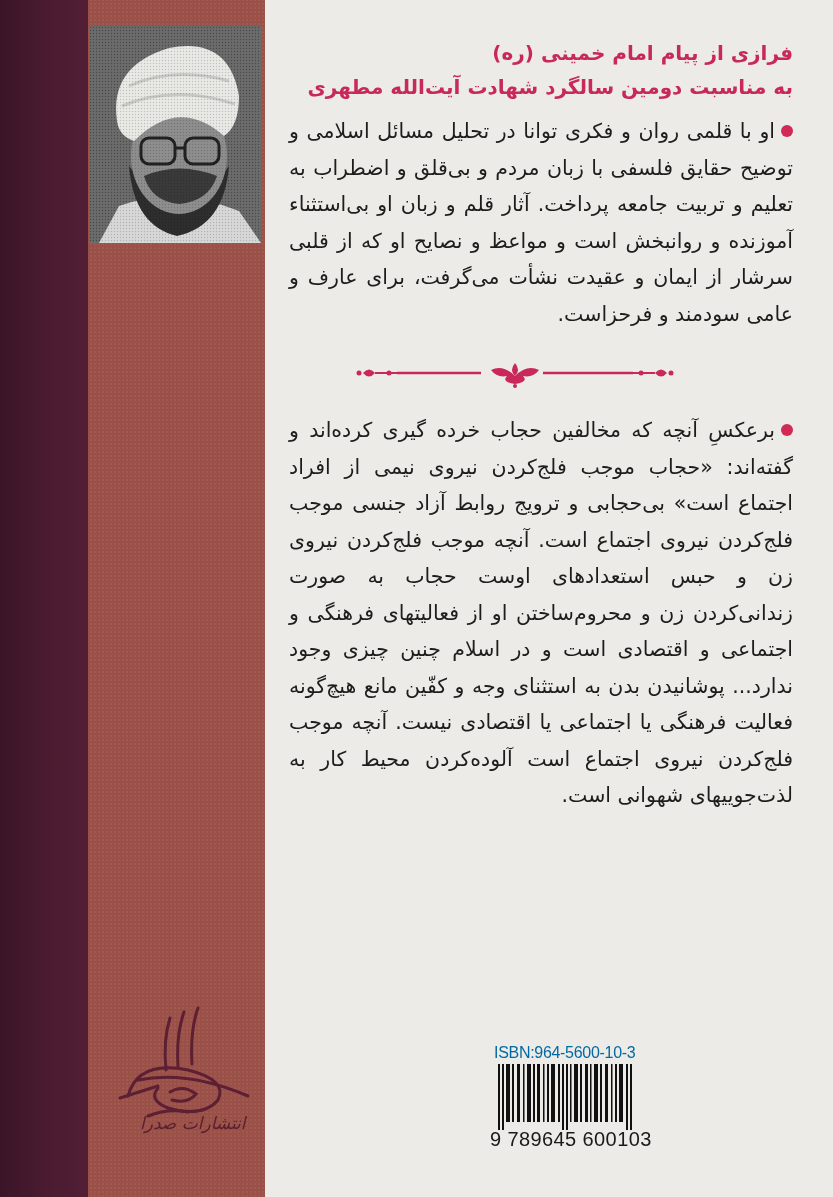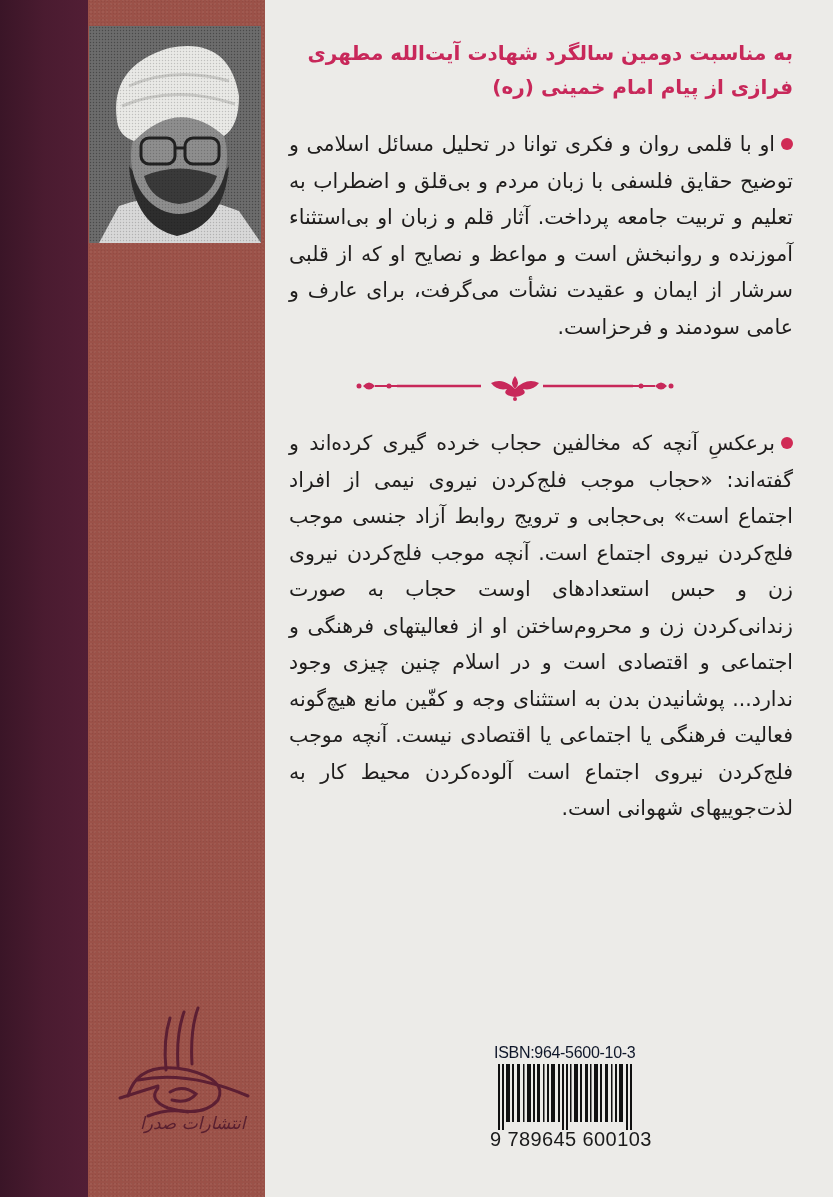--- a/index.html
+++ b/index.html
@@ -74,21 +74,21 @@
       padding-right: 8px;
     }
     .bullet {
       display: inline-block;
       width: 12px; height: 12px;
       border-radius: 50%;
       background: #d02a55;
       margin-left: 6px;
       vertical-align: 1px;
     }
-    .p1 { margin-top: 22px; }
+    .p1 { margin-top: 9px; }
     .divider {
       width: 320px;
       height: 30px;
       margin: 26px auto 24px auto;
       display: block;
       position: relative;
       left: -30px;
     }
     .source {
       color: #1f1d1c;
@@ -103,21 +103,21 @@
       position: absolute;
       left: 494px; top: 1044px;
       width: 140px;
       height: 108px;
       font-family: "Liberation Sans Narrow", "Liberation Sans", sans-serif;
     }
     .isbn-top {
       position: absolute;
       left: 0; top: 0;
       font-size: 16px;
-      color: #0f172a;
+      color: #0369a1;
       letter-spacing: -0.3px;
       white-space: nowrap;
     }
     .bars {
       position: absolute;
       left: 4px; top: 20px;
       width: 136px; height: 66px;
     }
     .isbn-bottom {
       position: absolute;
@@ -174,22 +174,22 @@
     <rect x="52" y="112" width="34" height="26" rx="8" fill="none" stroke="#222" stroke-width="3"></rect>
     <rect x="96" y="112" width="34" height="26" rx="8" fill="none" stroke="#222" stroke-width="3"></rect>
     <line x1="86" y1="122" x2="96" y2="122" stroke="#222" stroke-width="3"></line>
 
     <path d="M55 150 Q90 135 128 150 Q120 175 90 178 Q62 175 55 150 Z" fill="#3a3a3a"></path>
     <rect width="172" height="217" fill="url(#halftone)"></rect>
   </svg>
 </div>
 
 <div class="content">
+  <p class="heading">فرازی از پیام امام خمینی (ره)</p>
   <p class="heading">به مناسبت دومین سالگرد شهادت آیت‌الله مطهری</p>
-  <p class="heading">فرازی از پیام امام خمینی (ره)</p>
 
   <p class="para p1">
     <span class="bullet"></span><span>او با قلمی روان و فکری توانا در تحلیل مسائل اسلامی و توضیح حقایق فلسفی با زبان مردم و بی‌قلق و اضطراب به تعلیم و تربیت جامعه پرداخت. آثار قلم و زبان او بی‌استثناء آموزنده و روانبخش است و مواعظ و نصایح او که از قلبی سرشار از ایمان و عقیدت نشأت می‌گرفت، برای عارف و عامی سودمند و فرحزاست.</span>
   </p>
 
   <svg class="divider" viewBox="0 0 320 30">
     <g fill="#c8285a" stroke="#c8285a">
 
       <path d="M8 15 Q14 8 20 15 Q14 22 8 15 Z" stroke="none"></path>
       <circle cx="4" cy="15" r="2.5" stroke="none"></circle>

